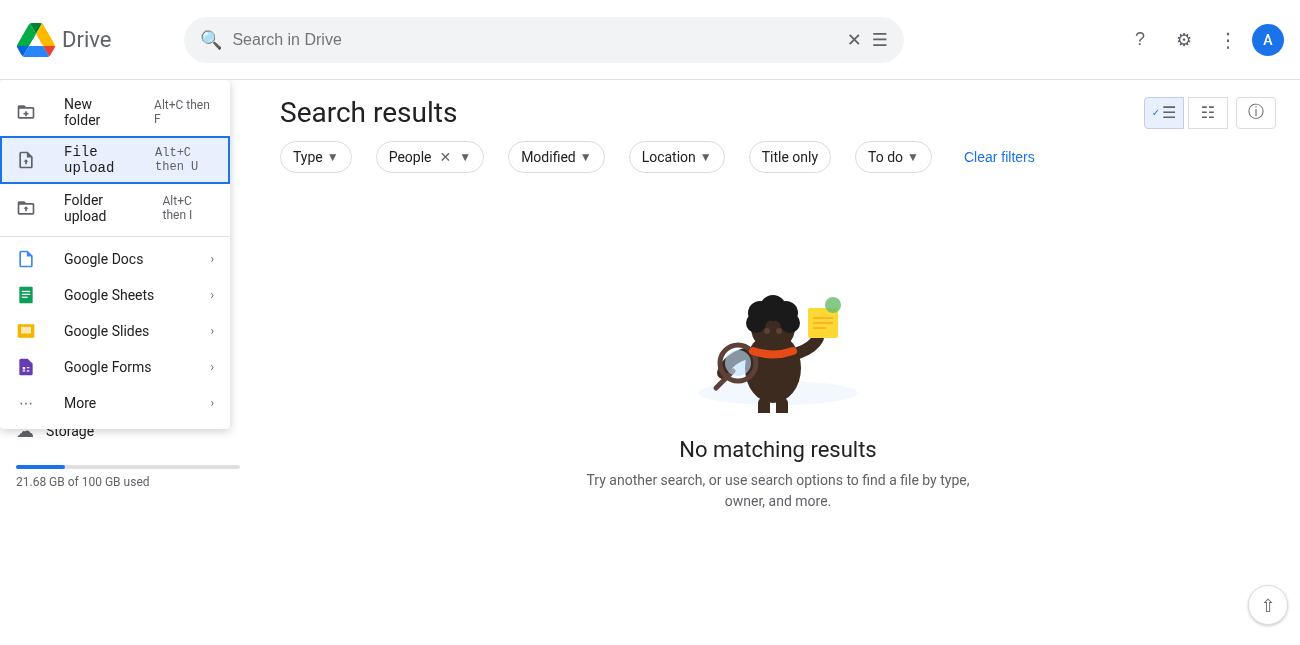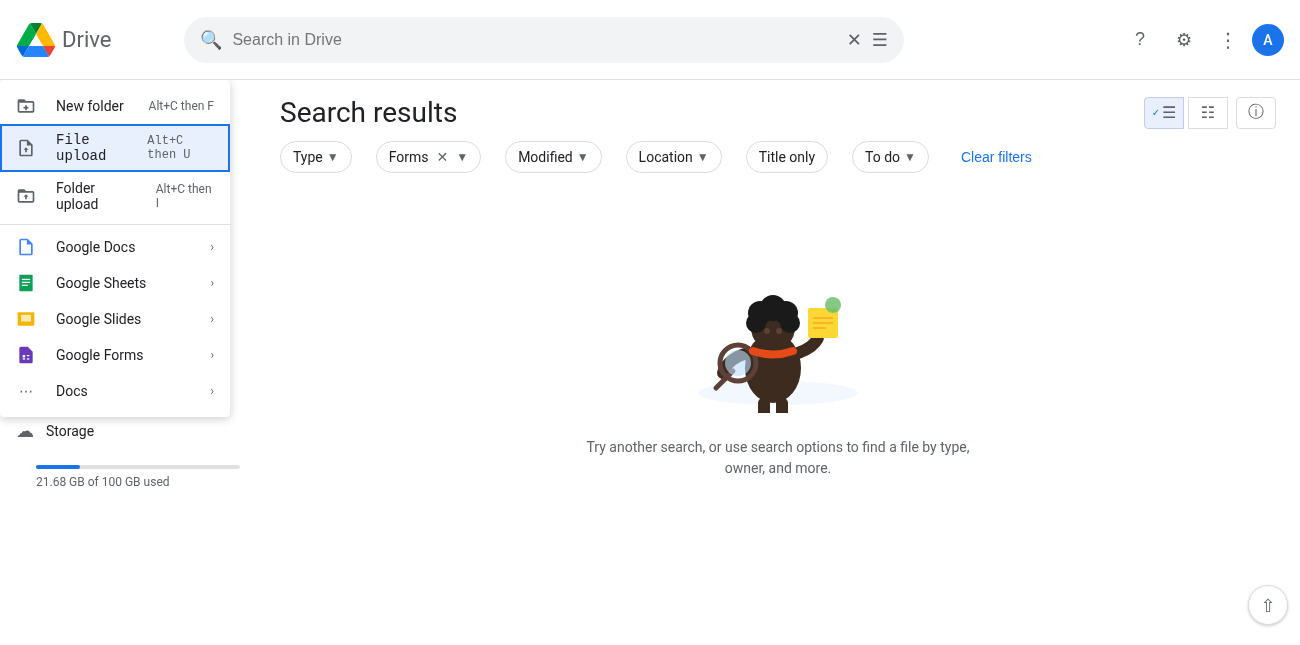--- a/index.html
+++ b/index.html
@@ -108,21 +108,21 @@
       z-index: 100;
       padding: 8px 0;
     }
     .menu-item {
       display: flex;
       align-items: center;
       padding: 8px 16px;
       cursor: pointer;
       font-size: 14px;
       color: #202124;
-      gap: 20px;
+      gap: 28px;
       position: relative;
     }
     .menu-item.highlighted {
       background: #e8f0fe;
       outline: 2px solid #1a73e8;
       outline-offset: -2px;
       font-family: Liberation Mono, monospace;
     }
     .menu-item .shortcut {
       margin-left: auto;
@@ -162,21 +162,20 @@
       cursor: pointer;
       border-radius: 0 24px 24px 0;
       margin-right: 16px;
       font-size: 14px;
       color: #202124;
     }
     .sidebar-item .s-icon { font-size: 18px; color: #5f6368; }
 
     .storage-section {
       padding: 16px 16px 8px;
-      margin-left: 20px;
     }
     .storage-bar-bg {
       height: 4px;
       background: #e0e0e0;
       border-radius: 2px;
       margin-bottom: 6px;
     }
     .storage-bar-fill {
       height: 4px;
       background: #1a73e8;
@@ -456,21 +455,21 @@
             <rect x="8" y="16" width="3" height="1.5" fill="white"></rect>
             <rect x="13" y="16" width="3" height="1.5" fill="white"></rect>
           </svg>
         </span>
         <span>Google Forms</span>
         <span class="arrow">›</span>
       </div>
 
       <div class="menu-item">
         <span class="menu-icon" style="color:#5f6368;">⋯</span>
-        <span>Docs</span>
+        <span>More</span>
         <span class="arrow">›</span>
       </div>
     </div>
 
     <div style="margin-top: 250px;">
       <div class="sidebar-item">
         <span class="s-icon">🔒</span>
         <span>Spam</span>
       </div>
       <div class="sidebar-item">
@@ -512,21 +511,21 @@
     </div>
 
     <div class="filter-row">
 
       <div class="chip">
         <span>Type</span>
         <span class="chip-arrow">▼</span>
       </div>
 
       <div class="chip">
-        <span>Forms</span>
+        <span>People</span>
         <span class="chip-close">✕</span>
         <span class="chip-arrow">▼</span>
       </div>
 
       <div class="chip">
         <span>Modified</span>
         <span class="chip-arrow">▼</span>
       </div>
 
       <div class="chip">
@@ -583,20 +582,21 @@
         <ellipse cx="104" cy="165" rx="9" ry="5" fill="#bf360c"></ellipse>
 
         <rect x="130" y="55" width="30" height="30" rx="2" fill="#fdd835"></rect>
         <line x1="135" y1="65" x2="155" y2="65" stroke="#f9a825" stroke-width="1.5"></line>
         <line x1="135" y1="70" x2="155" y2="70" stroke="#f9a825" stroke-width="1.5"></line>
         <line x1="135" y1="75" x2="148" y2="75" stroke="#f9a825" stroke-width="1.5"></line>
 
         <circle cx="155" cy="52" r="8" fill="#66bb6a" opacity="0.8"></circle>
       </svg>
 
+      <h2 class="empty-title">No matching results</h2>
       <p class="empty-subtitle">Try another search, or use search options to find a file by type, owner, and more.</p>
     </div>
   </div>
 </div>
 
 <div class="scroll-top" style="position:fixed; bottom:20px; right:12px;">
   <span>⇧</span>
 </div>
 
 </body></html>

